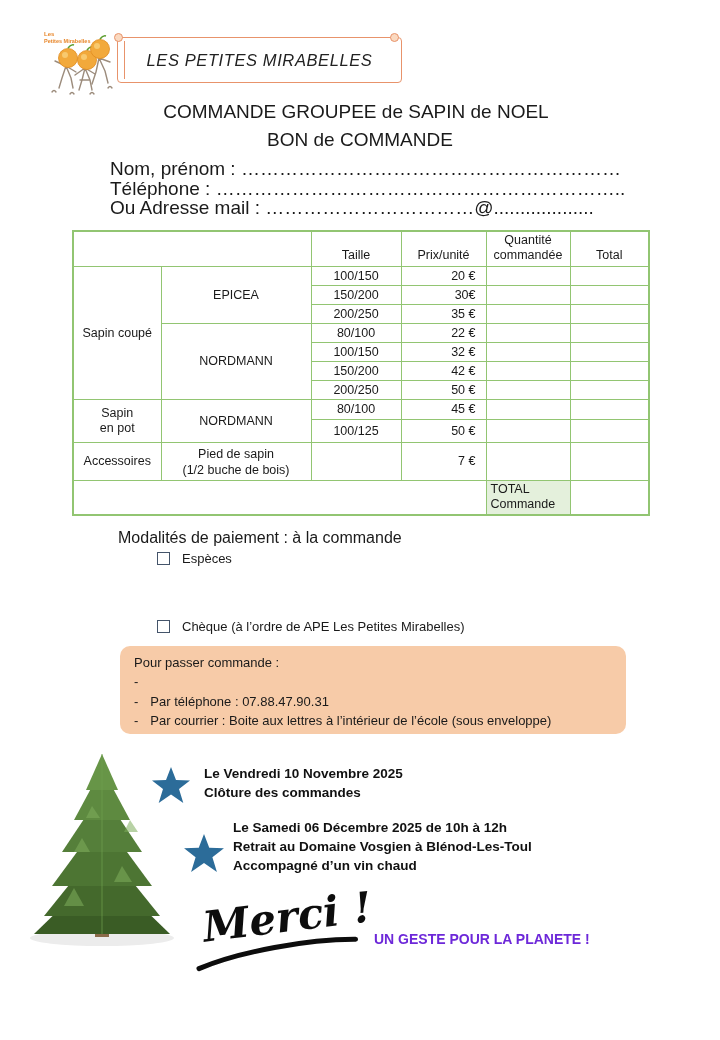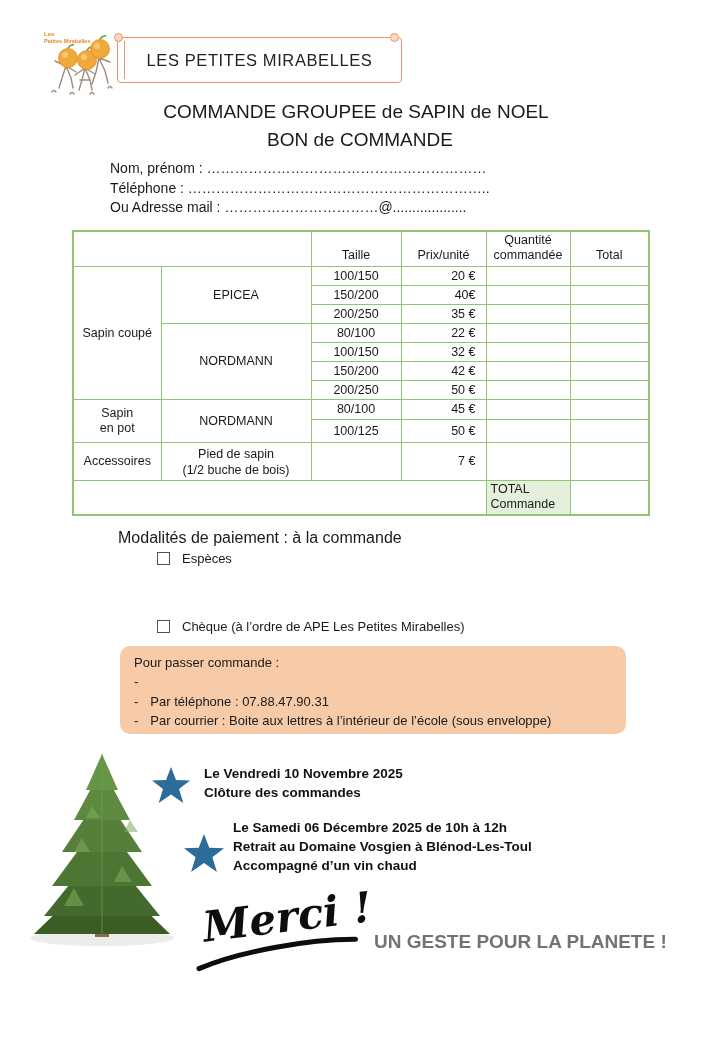--- a/index.html
+++ b/index.html
@@ -7,36 +7,36 @@
     position:relative; width:720px; height:1040px; background:#ffffff;
     font-family:"Liberation Sans", sans-serif; color:#1a1a1a; overflow:hidden;
   }
   .abs { position:absolute; }
   .pre { white-space:pre-line; }
 
   
   .banner {
     left:117px; top:37px; width:283px; height:44px;
     border:1.6px solid #E8936B; border-radius:4px; background:#fff;
-    display:flex; align-items:center; justify-content:center;
+    display:flex; align-items:center; justify-content:center;font-style:italic;
   }
   .banner::before {
     content:""; position:absolute; left:6px; top:3px; bottom:3px; width:0;
     border-left:1.4px solid #E8936B;
   }
   .banner .curl { position:absolute; width:7px; height:7px; border:1.3px solid #E8936B;
     border-radius:50%; background:#FAD9C0; top:-5px; }
   .banner .curl.l { left:-4px; }
   .banner .curl.r { right:2px; }
   .banner-text { font-size:16.5px; letter-spacing:0.6px; color:#222; }
 
   .title-line1 { left:0; top:101px; width:712px; text-align:center; font-size:19px; }
   .title-line2 { left:0; top:129px; width:720px; text-align:center; font-size:19px; }
 
-  .form-block { left:110px; top:159px; font-size:14px; line-height:19.5px; }
+  .form-block { left:110px; top:159px; font-size:19px; line-height:19.5px; }
 
   
   .order-table {
     position:absolute; left:72px; top:230px; width:576px;
     border-collapse:collapse; table-layout:fixed; font-size:12.5px;
     border:2px solid #92C572;
   }
   .order-table td { border:1px solid #92C572; padding:1px 5px; text-align:center;
     vertical-align:middle; line-height:15px; overflow:hidden; }
   .order-table tr.hdr td { vertical-align:bottom; padding-bottom:3px; }
@@ -66,21 +66,21 @@
 
   .tree { left:22px; top:748px; }
 
   .merci {
     left:200px; top:903px; transform:rotate(-7deg); transform-origin:left top;
     font-family:"DejaVu Serif", serif; font-style:italic; font-weight:700;
     font-size:42px; color:#0d0d0d;
   }
   .merci svg { display:block; margin-top:-2px; margin-left:-12px; }
 
-  .planet { left:374px; top:931px; font-weight:bold; font-size:19px; color:#737373; }
+  .planet { left:374px; top:931px; font-weight:bold; font-size:14px; color:#6d28d9; }
 </style>
 </head>
 <body>
 
 <div class="page">
 
   <svg class="abs" style="left:42px; top:28px;" width="88" height="70" viewBox="0 0 88 70">
     <text x="2" y="8" font-size="6" fill="#E8872B" font-weight="bold">Les</text>
     <text x="2" y="15" font-size="5.5" fill="#E8872B" font-weight="bold">Petites Mirabelles</text>
 
@@ -140,21 +140,21 @@
     <tr style="height:19px">
       <td rowspan="7">Sapin coupé</td>
       <td rowspan="3">EPICEA</td>
       <td>100/150</td>
       <td class="price">20 €</td>
       <td></td>
       <td></td>
     </tr>
     <tr style="height:19px">
       <td>150/200</td>
-      <td class="price">40€</td>
+      <td class="price">30€</td>
       <td></td>
       <td></td>
     </tr>
     <tr style="height:19px">
       <td>200/250</td>
       <td class="price">35 €</td>
       <td></td>
       <td></td>
     </tr>
     <tr style="height:19px">

